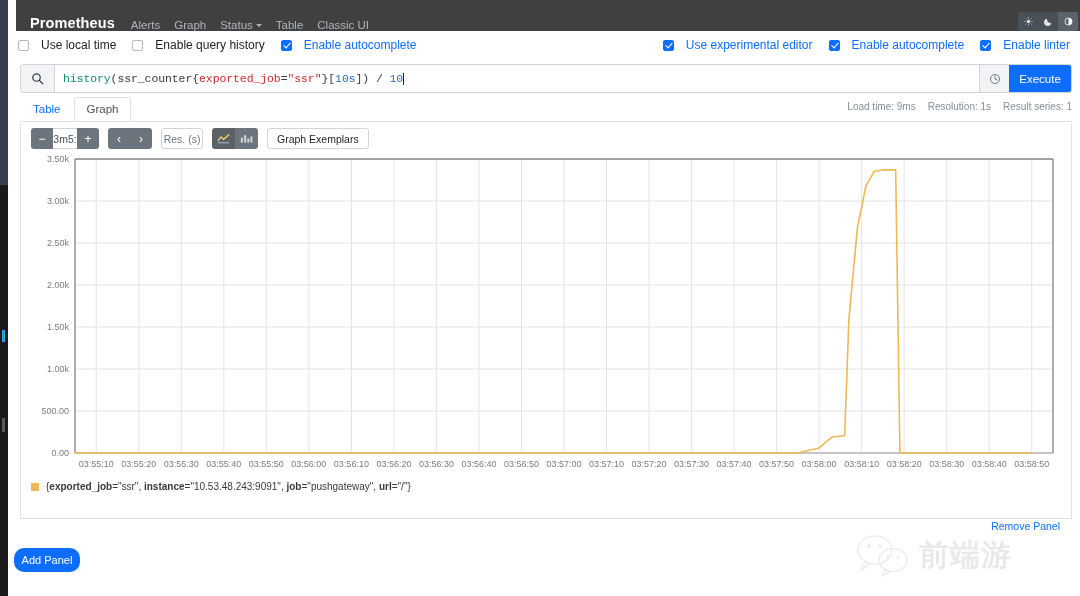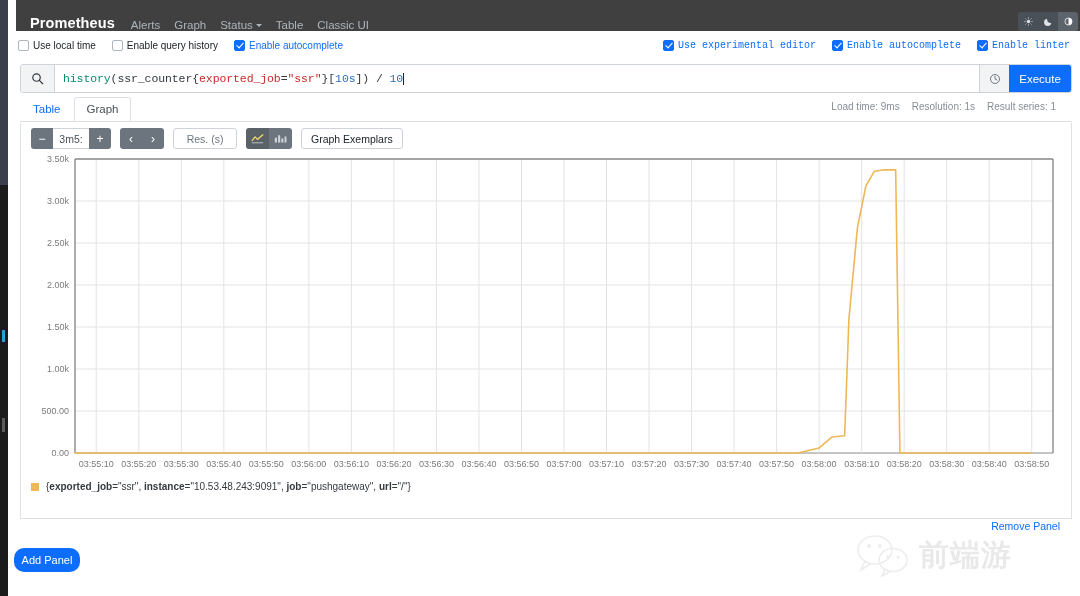--- a/index.html
+++ b/index.html
@@ -54,33 +54,33 @@
   }
   .theme-btn.active { background: #5c636a; }
 
   
   .opts-bar {
     position: absolute; left: 8px; top: 31px; width: 1072px; height: 28px;
     display: flex; align-items: center; padding: 0 10px 0 10px;
     background: #fff;
   }
   .opt { display: flex; align-items: center; margin-right: 16px; white-space: nowrap; }
-  .opt-label { font-size: 10px; color: #212529; margin-left: 4px; }
+  .opt-label { font-size: 12px; color: #212529; margin-left: 12px; }
   .opt-label.on { color: #0d6efd; }
   .cb {
     width: 11px; height: 11px; border: 1px solid #adb5bd; border-radius: 2px;
     background: #fff; display: inline-block; position: relative; flex: none;
   }
   .cb.checked { background: #0d6efd; border-color: #0d6efd; }
   .cb.checked::after {
     content: ""; position: absolute; left: 3px; top: 0.5px;
     width: 3px; height: 6px; border: solid #fff; border-width: 0 1.6px 1.6px 0;
     transform: rotate(42deg);
   }
-  .opts-right { margin-left: auto; display: flex; align-items: center; font-family: Liberation Mono, monospace; }
+  .opts-right { margin-left: auto; display: flex; align-items: center; }
   .opts-right .opt { margin-right: 0; margin-left: 16px; }
 
   
   .query-row {
     position: absolute; left: 20px; top: 64px; width: 1052px; height: 29px;
     display: flex; border: 1px solid #ced4da; border-radius: 3px; overflow: hidden;
     background: #fff;
   }
   .q-search-box {
     width: 34px; background: #f1f3f5; border-right: 1px solid #ced4da;
@@ -123,21 +123,21 @@
   }
   .tab.inactive { color: #0d6efd; }
   .tab.active {
     color: #495057; background: #fff;
     border-color: #dee2e6 #dee2e6 #fff;
   }
   .tabs-underline {
     position: absolute; left: 0; top: 23px; width: 1052px; height: 1px; background: #dee2e6;
   }
   .stats {
-    position: absolute; right: 16px; top: 3px; font-size: 10px; color: #868e96;
+    position: absolute; right: 0; top: 3px; font-size: 10px; color: #868e96;
     display: flex; gap: 12px; white-space: nowrap;
   }
 
   
   .panel {
     position: absolute; left: 20px; top: 123px; width: 1052px; height: 396px;
     border: 1px solid #dee2e6; border-top: none; background: #fff;
   }
 
   
@@ -146,31 +146,31 @@
   }
   .grp { display: flex; align-items: center; }
   .btn-dark {
     background: #6c757d; color: #fff; border: none; height: 21px; min-width: 22px;
     display: flex; align-items: center; justify-content: center; font-size: 12px;
     cursor: pointer; padding: 0 6px;
   }
   .rng-text {
     height: 21px; border-top: 1px solid #ced4da; border-bottom: 1px solid #ced4da;
     background: #fff; display: flex; align-items: center; justify-content: center;
-    font-size: 10.5px; color: #495057; width: 36px;
+    font-size: 10.5px; color: #495057; width: 24px;
   }
   .btn-l { border-radius: 3px 0 0 3px; }
   .btn-r { border-radius: 0 3px 3px 0; }
   .endtime-box {
     height: 21px; width: 130px; border-top: 1px solid #ced4da; border-bottom: 1px solid #ced4da;
     background: #fff; display: flex; align-items: center; justify-content: center;
     font-size: 11px; color: #495057;
   }
   .res-box {
-    height: 21px; width: 64px; border: 1px solid #ced4da; border-radius: 3px;
+    height: 21px; width: 42px; border: 1px solid #ced4da; border-radius: 3px;
     background: #fff; display: flex; align-items: center; justify-content: center;
     font-size: 10.5px; color: #6c757d; cursor: text;
   }
   .toggle-grp { display: flex; }
   .tg-btn {
     width: 23px; height: 21px; background: #6c757d; display:flex; align-items:center;
     justify-content:center; cursor: pointer; border:none; padding:0;
   }
   .tg-btn.sel { background: #5a6268; }
   .tg-btn:first-child { border-radius: 3px 0 0 3px; }

